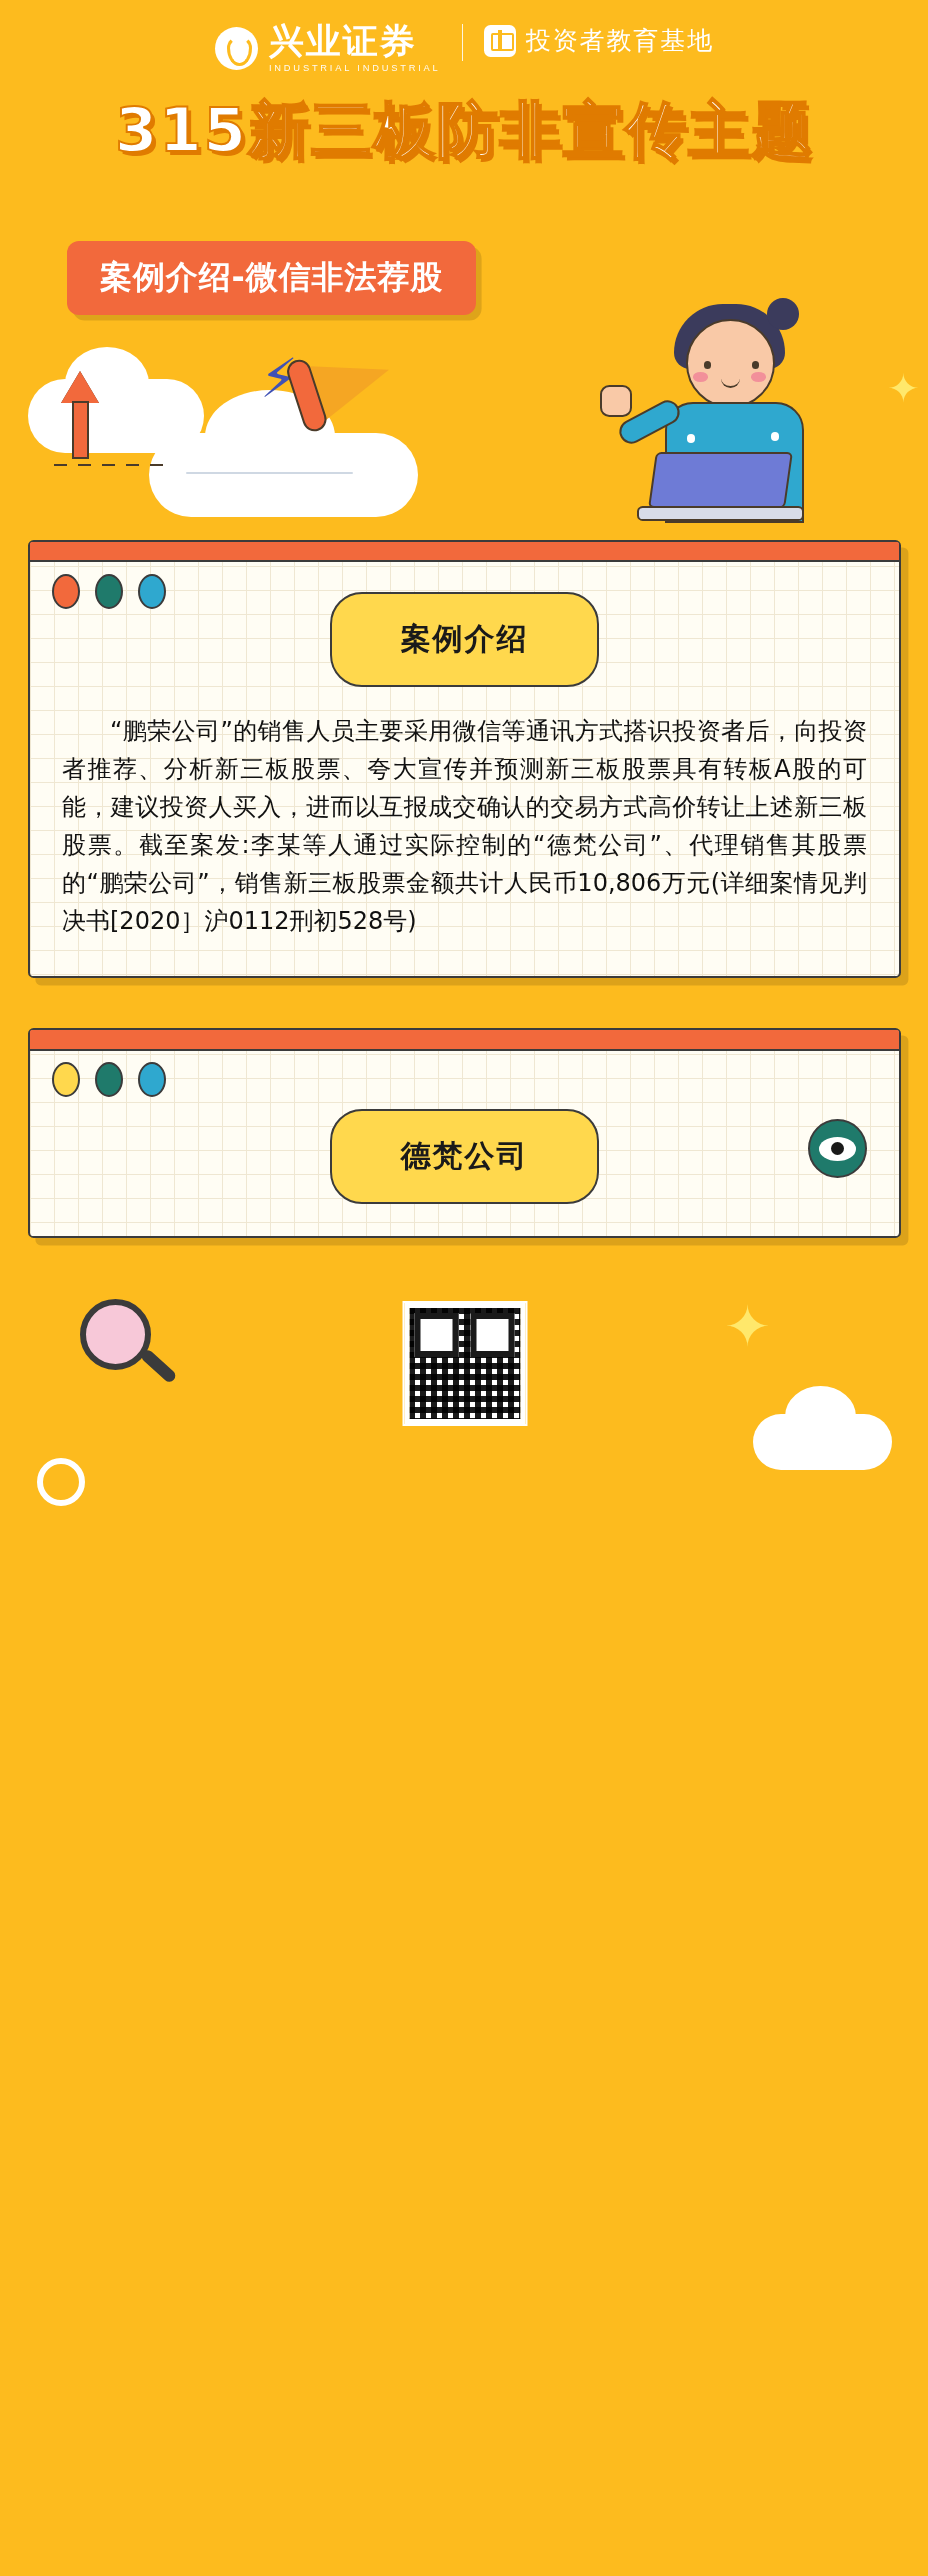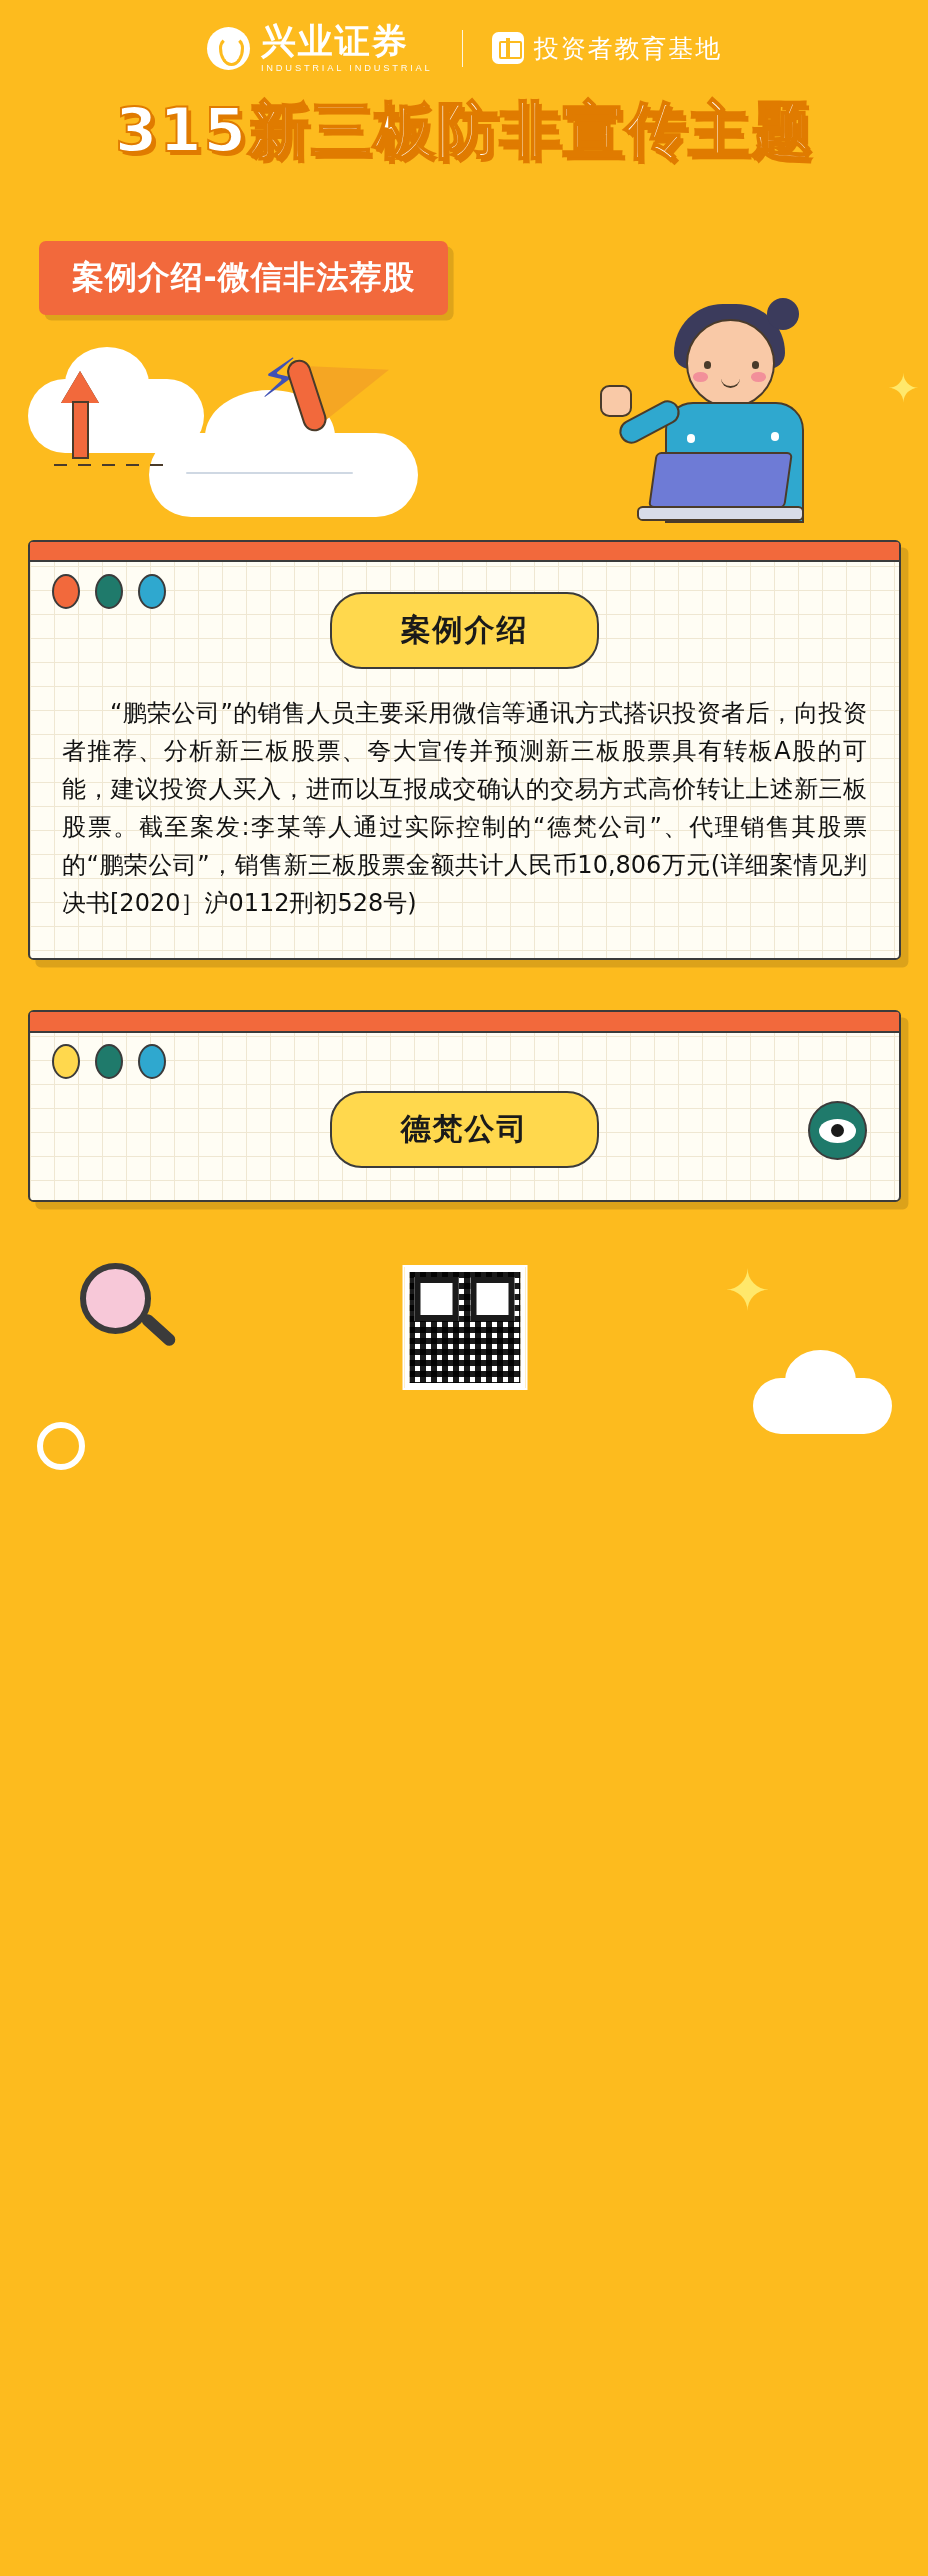--- a/index.html
+++ b/index.html
@@ -17,23 +17,23 @@
   }
 
   
   .header {
     position: relative;
     padding-top: 24px;
     height: 232px;
   }
   .brandbar {
     display: flex;
-    align-items: center;
+    align-items: flex-start;
     justify-content: center;
-    gap: 29px;
+    gap: 21px;
   }
   .brand-left { display: flex; align-items: center; gap: 11px; }
   .brand-mark {
     width: 43px; height: 43px; border-radius: 50%;
     background: #ffffff; position: relative;
   }
   .brand-mark::before {
     content: "";
     position: absolute; left: 12px; top: 9.3px;
     width: 18.6px; height: 24px;
@@ -90,23 +90,24 @@
   
   .ribbon-wrap { position: relative; padding-left: 39px; margin-top: 9.3px; }
   .ribbon {
     display: inline-block;
     background: #F2693C;
     color: #ffffff;
     font-size: 32px;
     font-weight: bold;
     letter-spacing: 0.9px;
     padding: 15px 33px;
-    border-radius: 7px;
+    border-radius: 12px;
     font-family: "DejaVu Sans", sans-serif;
     box-shadow: 5.6px 5.6px 0 rgba(0,0,0,0.12);
+    margin-left: 28px;
   }
 
   
   .illus {
     position: relative;
     height: 195px;
     margin-top: 7.4px;
   }
   .cloud {
     position: absolute; background: #fff; border-radius: 56px;
@@ -253,21 +254,21 @@
   .dot.red { background: #F2693C; }
   .dot.green { background: #1F7A6B; }
   .dot.blue { background: #2FA8CF; }
   .dot.yellow { background: #FFD84D; }
 
   .card-title-wrap { display: flex; justify-content: center; padding-top: 30px; }
   .card-title {
     background: #FFD84D;
     border: 2.8px solid #3b3b3b;
     border-radius: 32px;
-    padding: 16px 69px;
+    padding: 25px 69px;
     font-size: 30px;
     font-weight: bold;
     color: #1a1a1a;
     letter-spacing: 1.9px;
     font-family: "DejaVu Sans", sans-serif;
   }
   .card-body {
     padding: 26px 32px 0 32px;
     font-size: 24px;
     line-height: 1.58;

